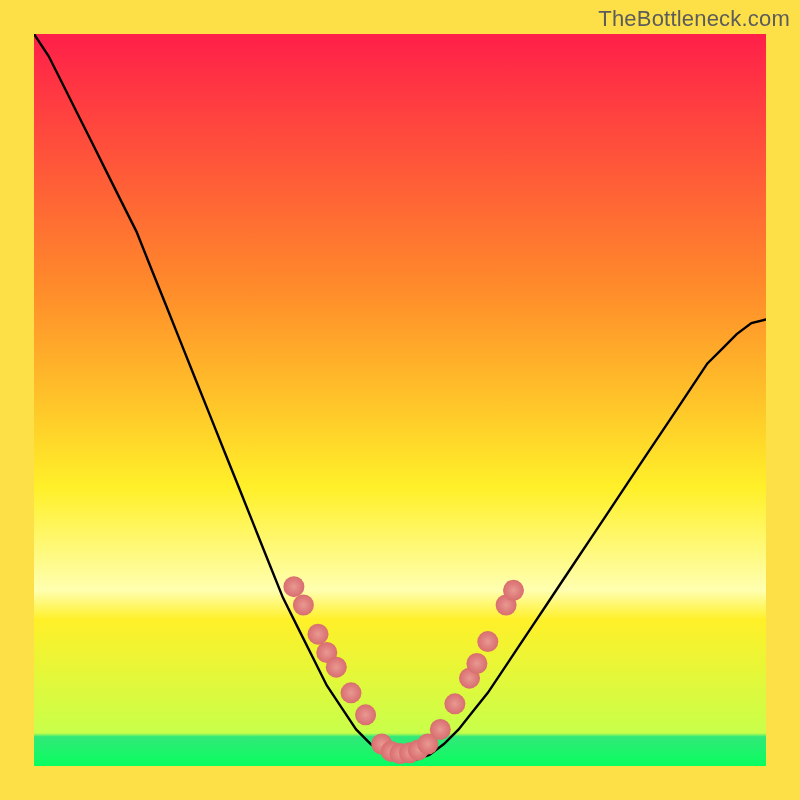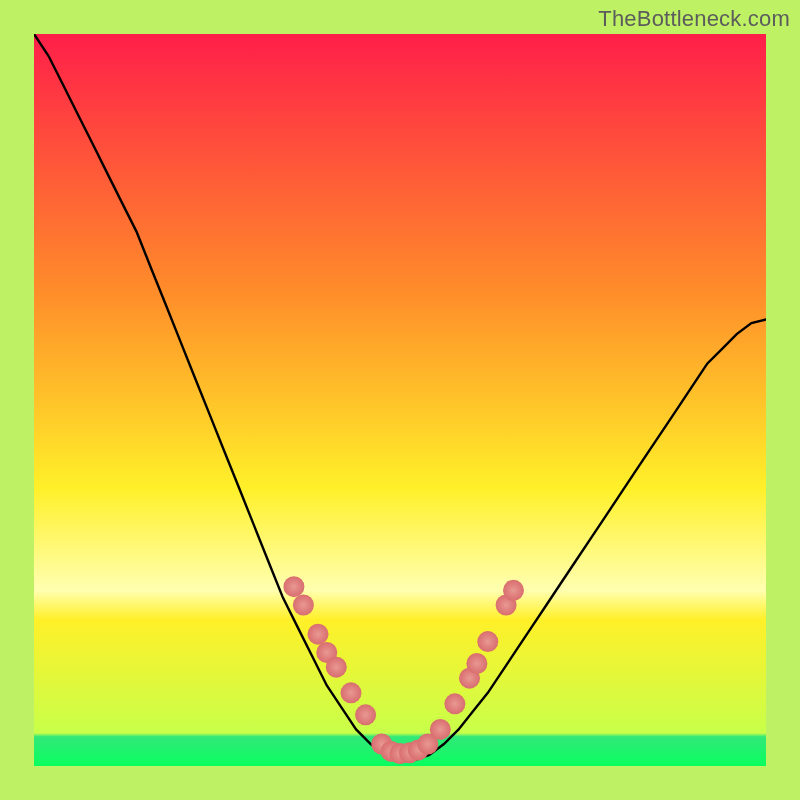--- a/index.html
+++ b/index.html
@@ -8,21 +8,21 @@
     width: 800px;
     height: 800px;
     overflow: hidden;
     background: #000;
     font-family: Arial, Helvetica, sans-serif;
   }
   .outer {
     position: relative;
     width: 800px;
     height: 800px;
-    background: #bef264;
+    background: #fde047;
   }
   .plot {
     position: absolute;
     left: 34px;
     top: 34px;
     width: 732px;
     height: 732px;
     overflow: hidden;
   }
   .attribution {

